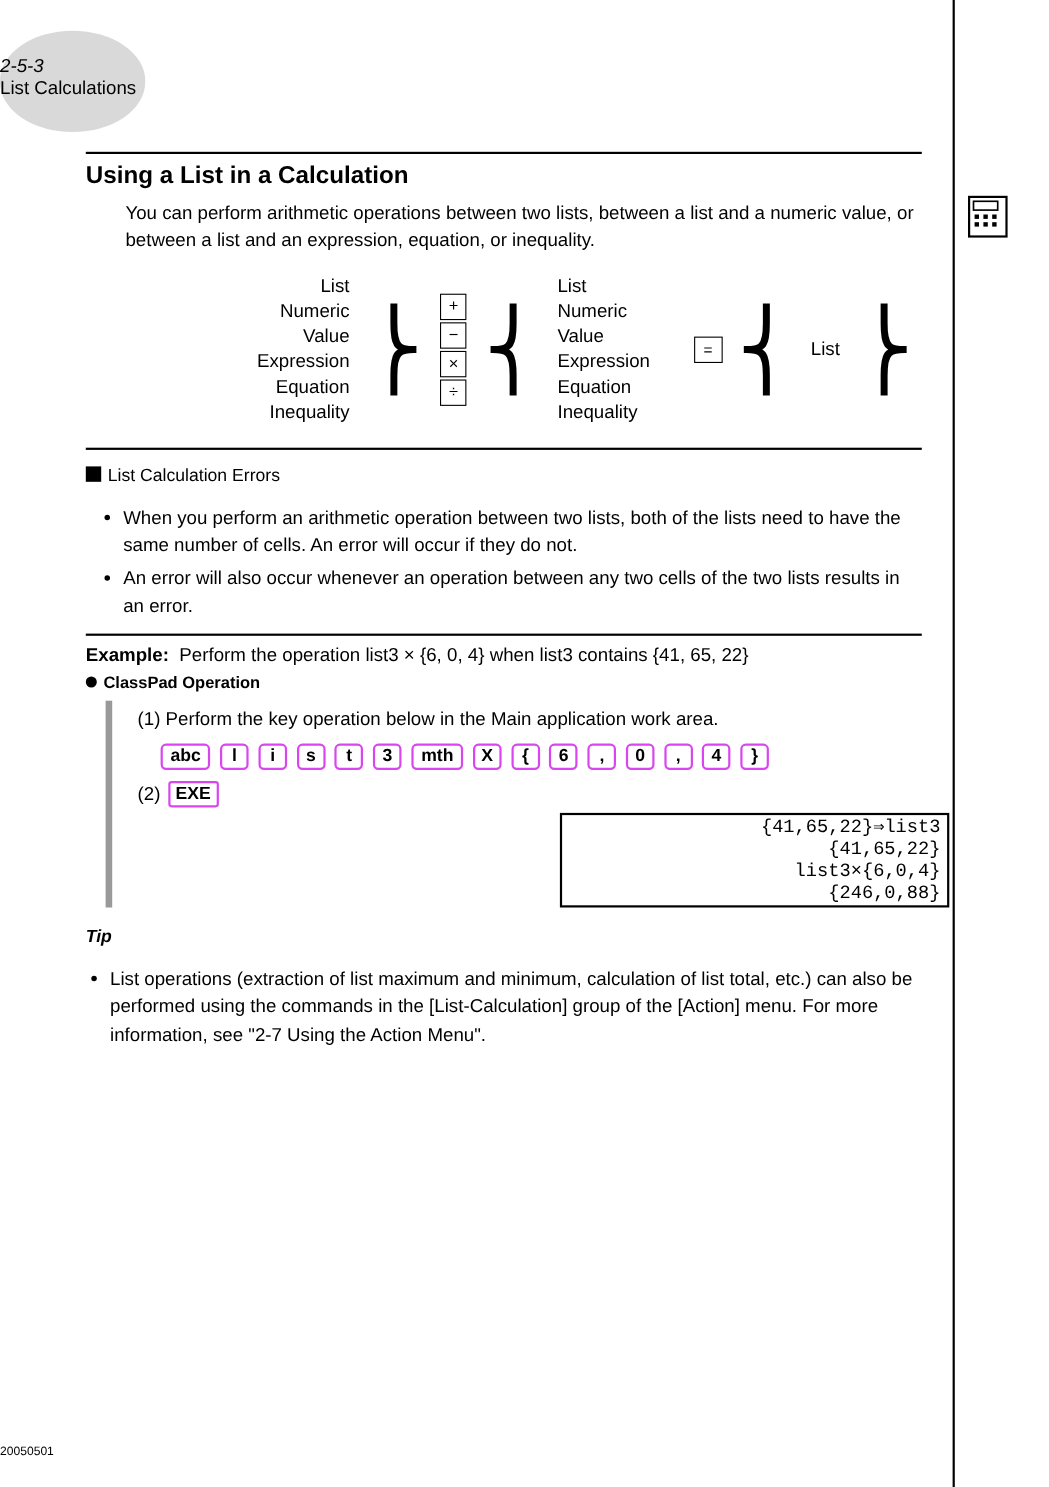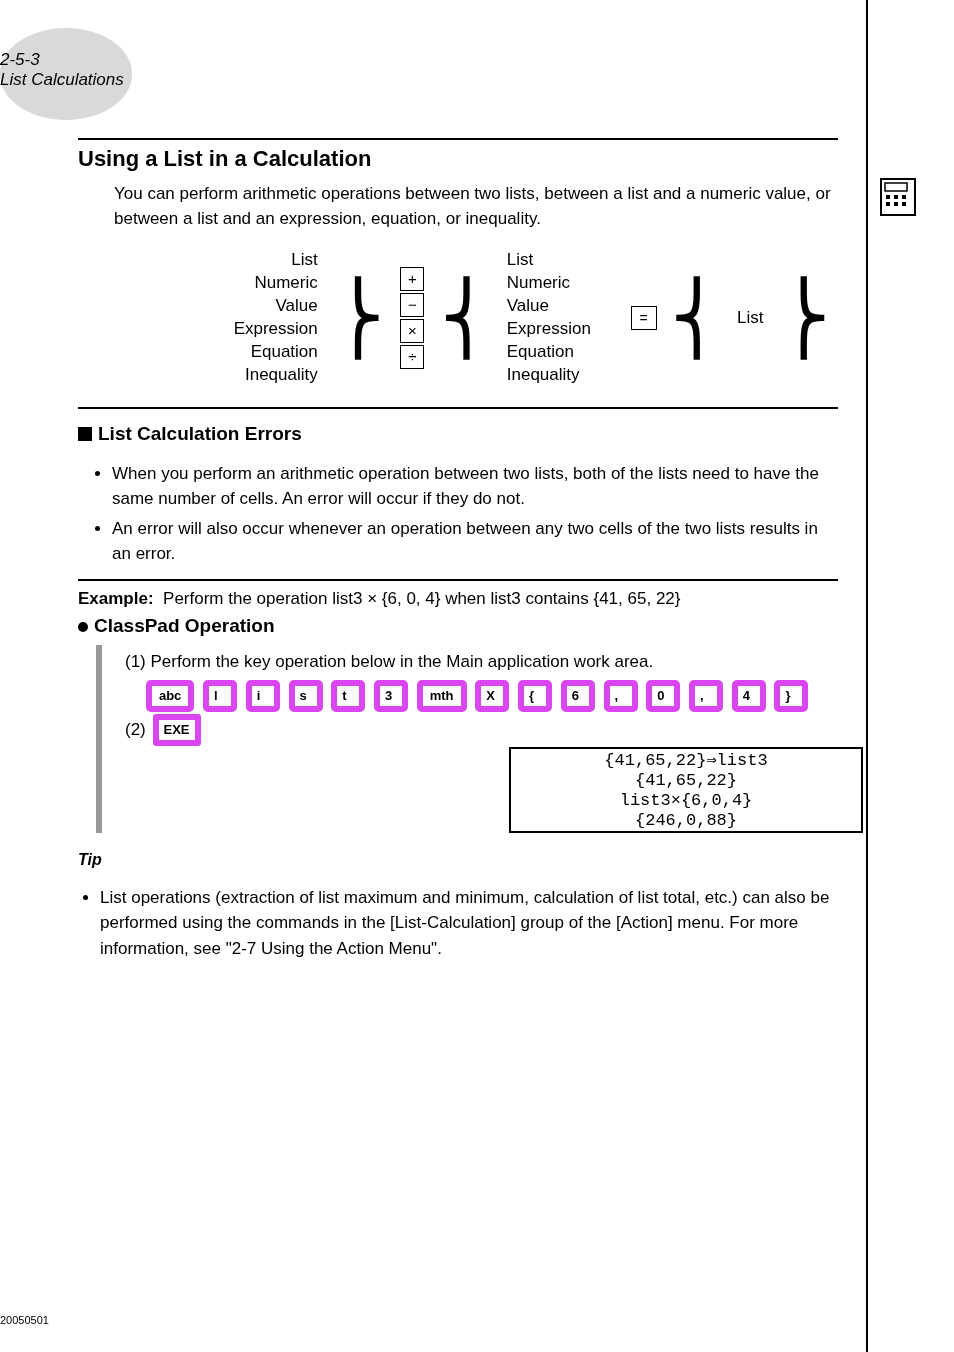--- a/index.html
+++ b/index.html
@@ -3,47 +3,47 @@
 <meta charset="utf-8">
 <style>
   html,body{margin:0;padding:0;background:#fff;font-family:Arial,Helvetica,sans-serif;color:#000}
   .page{position:relative;width:954px;height:1352px;box-sizing:border-box}
   .margin-line{position:absolute;top:0;right:86px;width:2px;height:1352px;background:#000}
   .sidebar-icon{position:absolute;top:178px;right:38px;width:32px;height:34px;border:2px solid #000;background:#fff}
   .sidebar-icon svg{display:block}
   .header{position:absolute;top:28px;left:0;right:0;text-align:left}
   .header-badge{display:inline-block;width:132px;height:92px;background:#d9d9d9;border-radius:70px/48px;box-sizing:border-box;padding-top:22px}
   .header-badge .l1{font-style:italic;font-size:17px}
-  .header-badge .l2{font-style:italic;font-size:17px}
+  .header-badge .l2{font-size:17px}
   .content{position:absolute;top:132px;left:78px;width:760px}
   .hr{border:none;border-top:2px solid #000;margin:6px 0}
   h2{font-size:22px;font-weight:700;margin:0 0 10px 0}
   .lead{font-size:17px;line-height:1.45;margin:0 0 16px 0;padding-left:36px}
   .diag{margin:0 0 18px 140px;font-size:17px;line-height:1.35}
   .diag td{vertical-align:middle;padding:0 6px}
   .leftcol{text-align:right}
   .rightcol{text-align:left}
   .opbox{display:inline-block;width:22px;height:22px;border:1px solid #000;text-align:center;font-size:15px;line-height:22px;margin:1px 2px}
   .eqbox{display:inline-block;width:24px;height:22px;border:1px solid #000;text-align:center;font-size:14px;line-height:22px}
   .brace{font-size:70px;line-height:70px}
-  h3{font-size:19px;font-weight:700;margin:14px 0 8px 0}
+  h3{font-size:16px;font-weight:400;margin:14px 0 8px 0}
   h3 .sq{display:inline-block;width:14px;height:14px;background:#000;vertical-align:baseline;margin-right:6px;position:relative;top:1px}
   .bullets{padding-left:34px;margin:16px 0 12px 0}
   .bullets li{font-size:17px;line-height:1.5;margin-bottom:4px}
   .example-row{font-size:17px;margin:8px 0 6px 0}
   .example-row b{font-weight:700}
-  .h4{font-size:19px;font-weight:700;margin:2px 0 8px 0}
+  .h4{font-size:15px;font-weight:700;margin:2px 0 8px 0}
   .h4 .dot{display:inline-block;width:10px;height:10px;background:#000;border-radius:50%;vertical-align:baseline;margin-right:6px;position:relative;top:0}
   .steps{border-left:6px solid #999;padding-left:23px;margin-left:18px}
   .step-line{font-size:17px;line-height:2.0}
-  .key{display:inline-block;border:6px solid #d946ef;border-radius:5px;padding:0 5px;height:20px;line-height:20px;font-size:13px;margin:0 2px;vertical-align:middle;min-width:12px;text-align:left;font-weight:700}
+  .key{display:inline-block;border:2px solid #d946ef;border-radius:5px;padding:0 5px;height:20px;line-height:20px;font-size:16px;margin:0 2px;vertical-align:middle;min-width:12px;text-align:center;font-weight:700}
   .key.wide{padding:0 7px}
   .key.round{border-radius:3px}
   .calc-screen{position:relative;border:2px solid #000;margin-left:384px;width:354px;height:86px;font-family:"Courier New",monospace;font-size:17px;box-sizing:border-box;padding:2px 6px}
-  .calc-row{display:flex;justify-content:center;line-height:20px}
+  .calc-row{display:flex;justify-content:flex-end;line-height:20px}
   .tip{font-style:italic;font-weight:700;font-size:16px;margin:18px 0 6px 0}
   .tip-body{padding-left:22px}
   .tip-body li{font-size:17px;line-height:1.5}
   .footer{position:absolute;bottom:26px;left:0;right:0;text-align:left;font-size:11px}
 </style>
 </head>
 <body>
 
 <div class="page">
 

